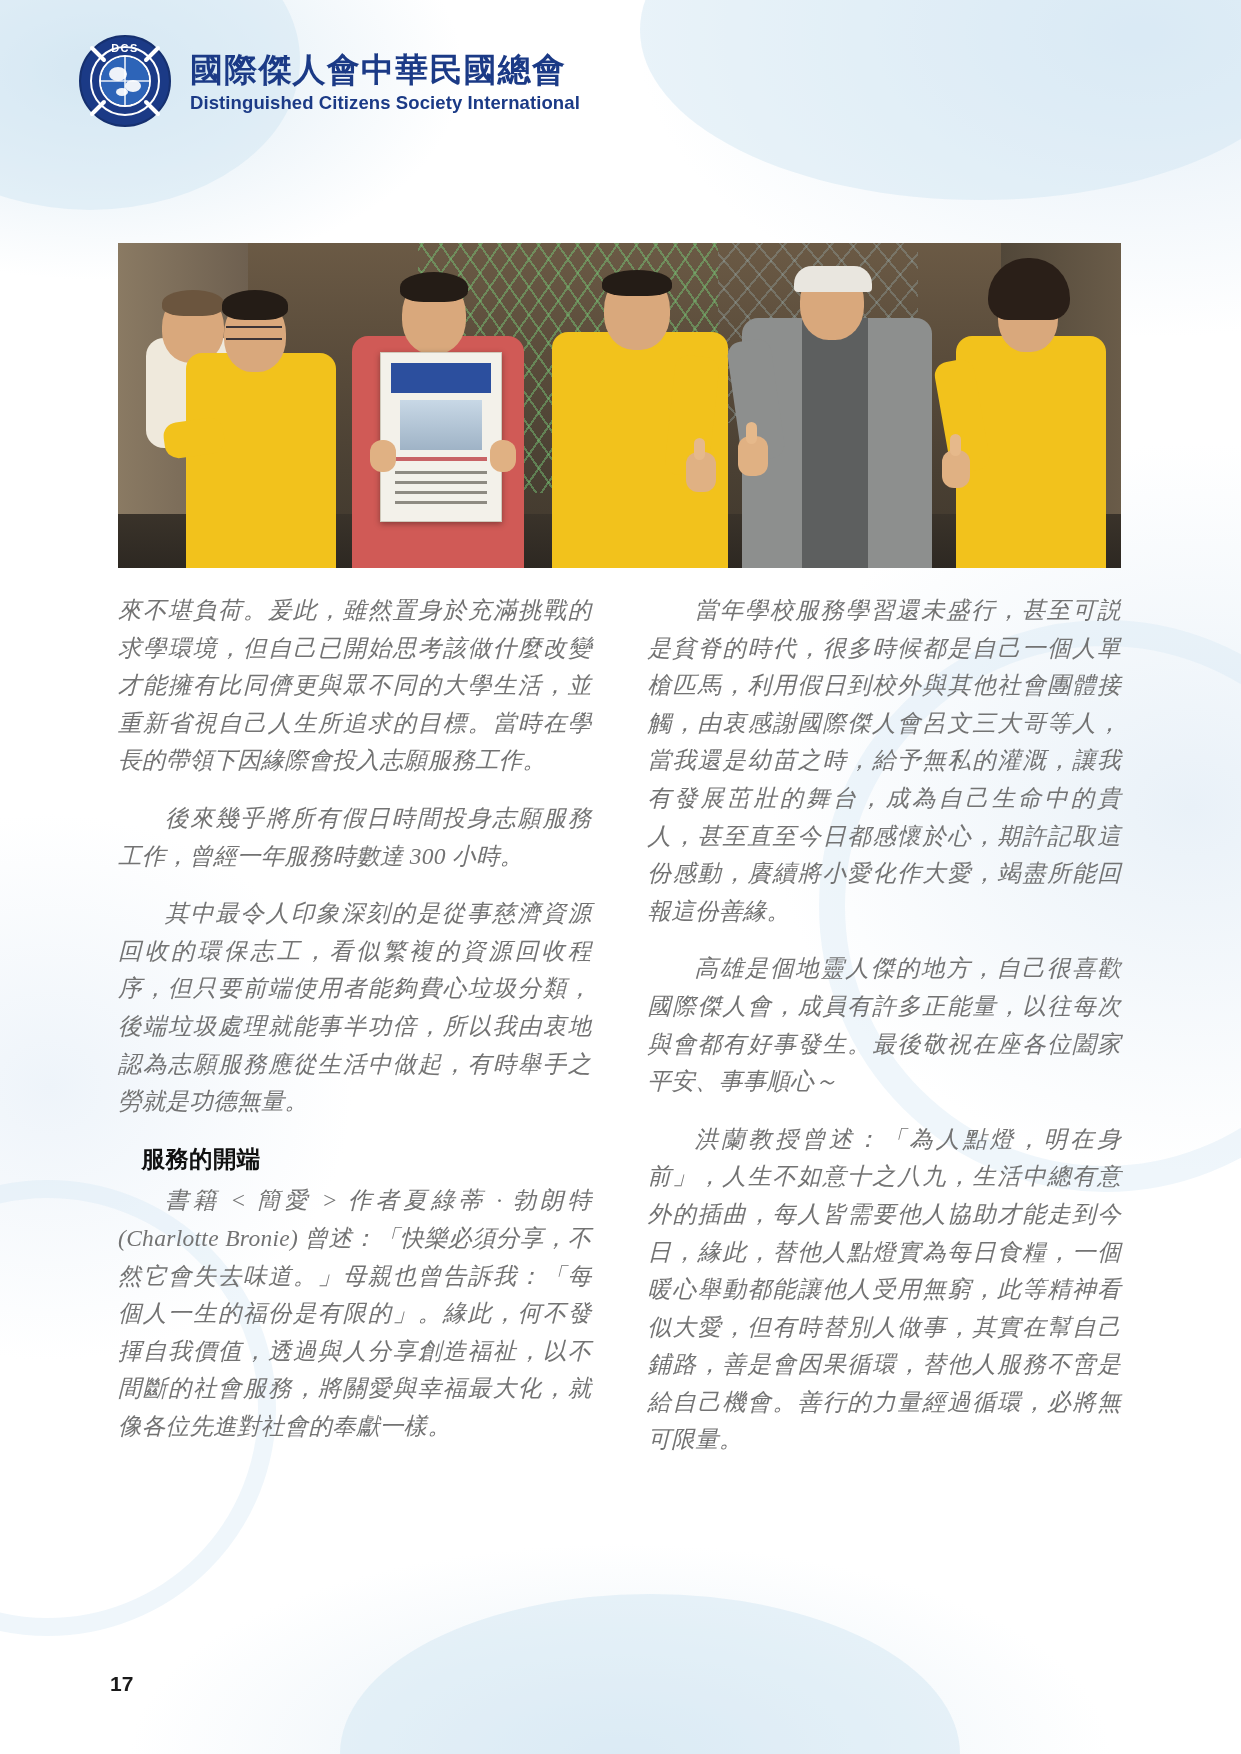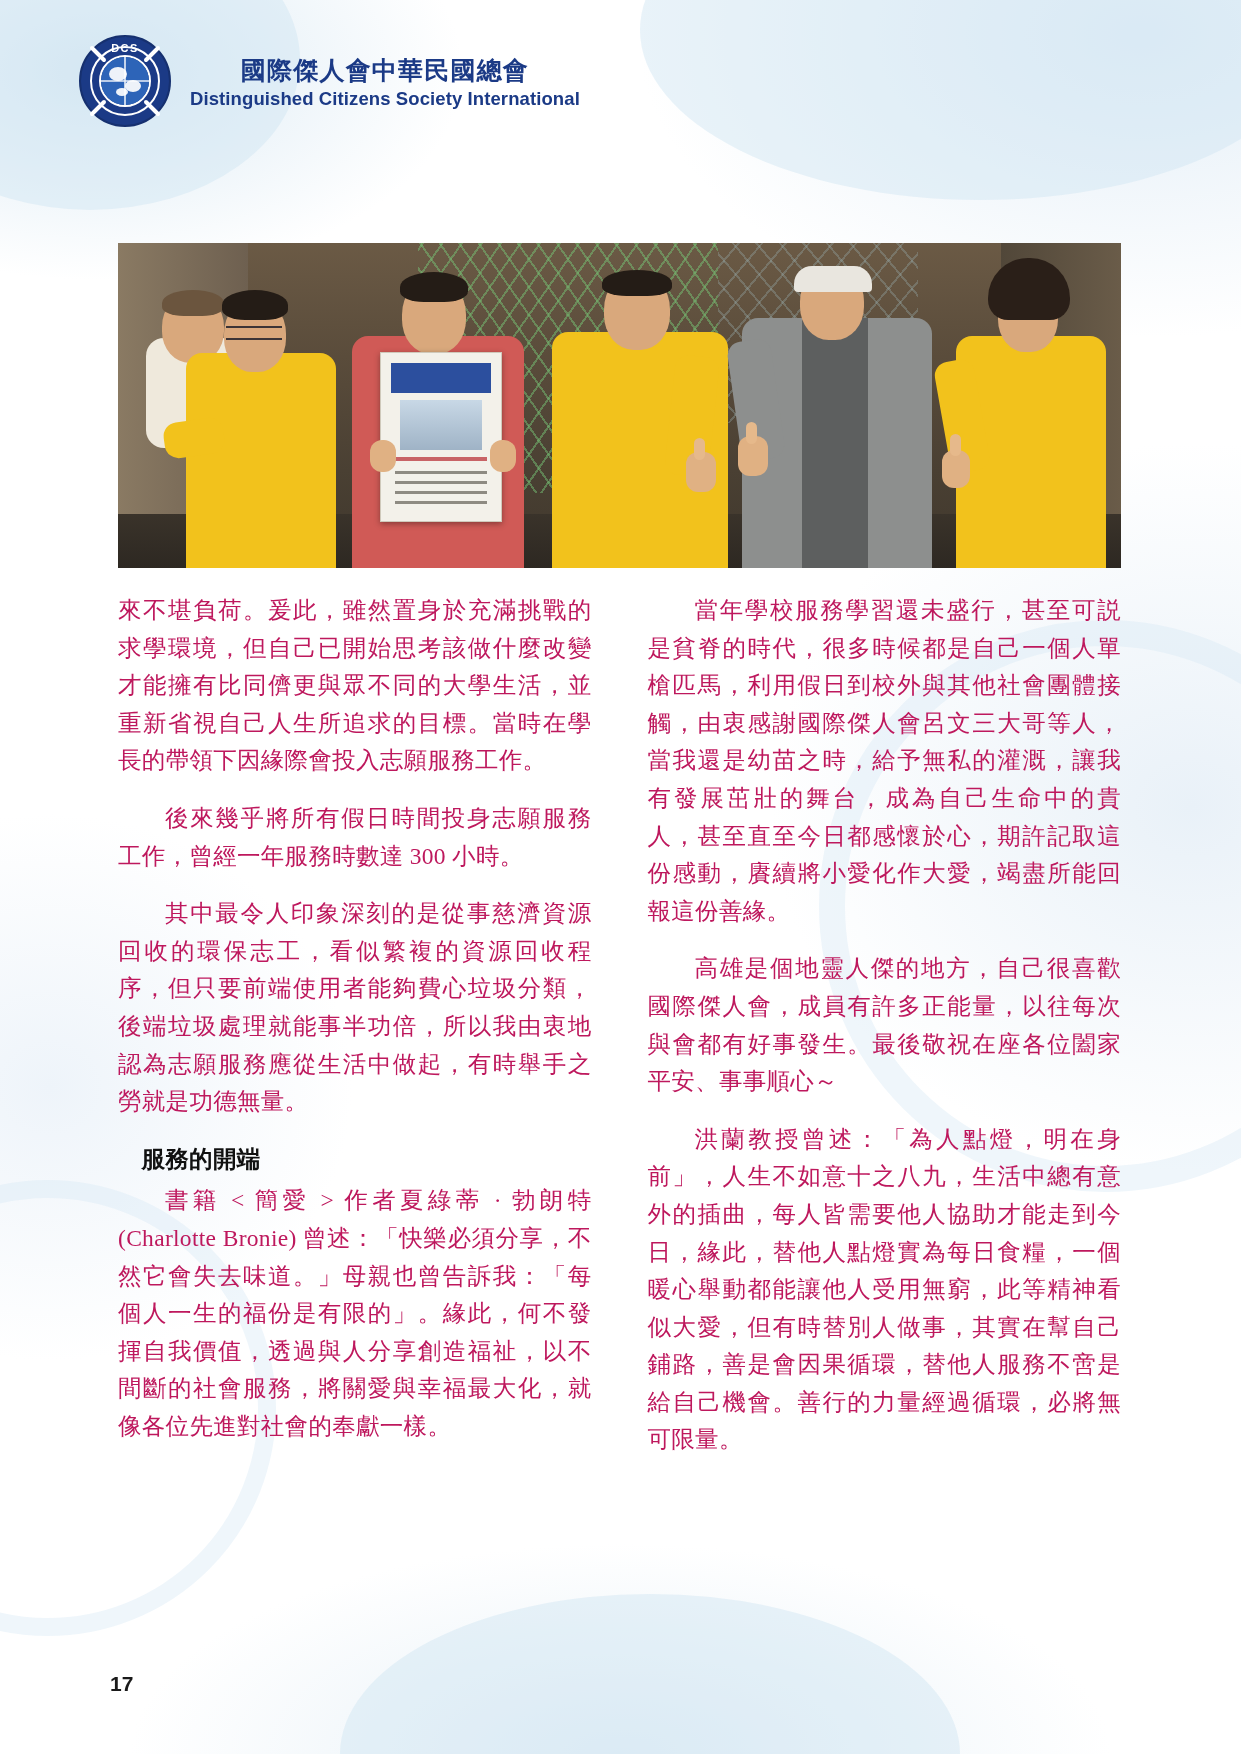--- a/index.html
+++ b/index.html
@@ -60,26 +60,25 @@
   }
   .logo svg { display: block; }
   .brand-text {
     display: flex;
     flex-direction: column;
     justify-content: center;
     gap: 5px;
     padding-top: 4px;
   }
   .brand-cn {
-    font-size: 25px;
+    font-size: 33px;
     font-weight: bold;
     color: #1b3a86;
     letter-spacing: 1.2px;
     line-height: 1.1;
-    text-align: center;
   }
   .brand-en {
     font-size: 18.5px;
     font-weight: 600;
     color: #1b3a86;
     letter-spacing: 0.1px;
     line-height: 1.1;
   }
 
   
@@ -209,24 +208,25 @@
     gap: 56px;
   }
   .col {
     width: 474px;
   }
   p.para {
     margin: 0 0 20px 0;
     font-family: "Liberation Serif", serif;
     font-size: 23.5px;
     line-height: 1.60;
-    color: #be185d;
+    color: #737373;
     text-align: justify;
     text-indent: 2em;
     letter-spacing: 0.3px;
+    font-style: italic;
   }
   p.para.noindent { text-indent: 0; }
   p.subhead {
     margin: 0 0 4px 0;
     font-family: "Liberation Serif", serif;
     font-size: 23.5px;
     font-weight: bold;
     line-height: 1.60;
     color: #111;
     text-indent: 1em;

